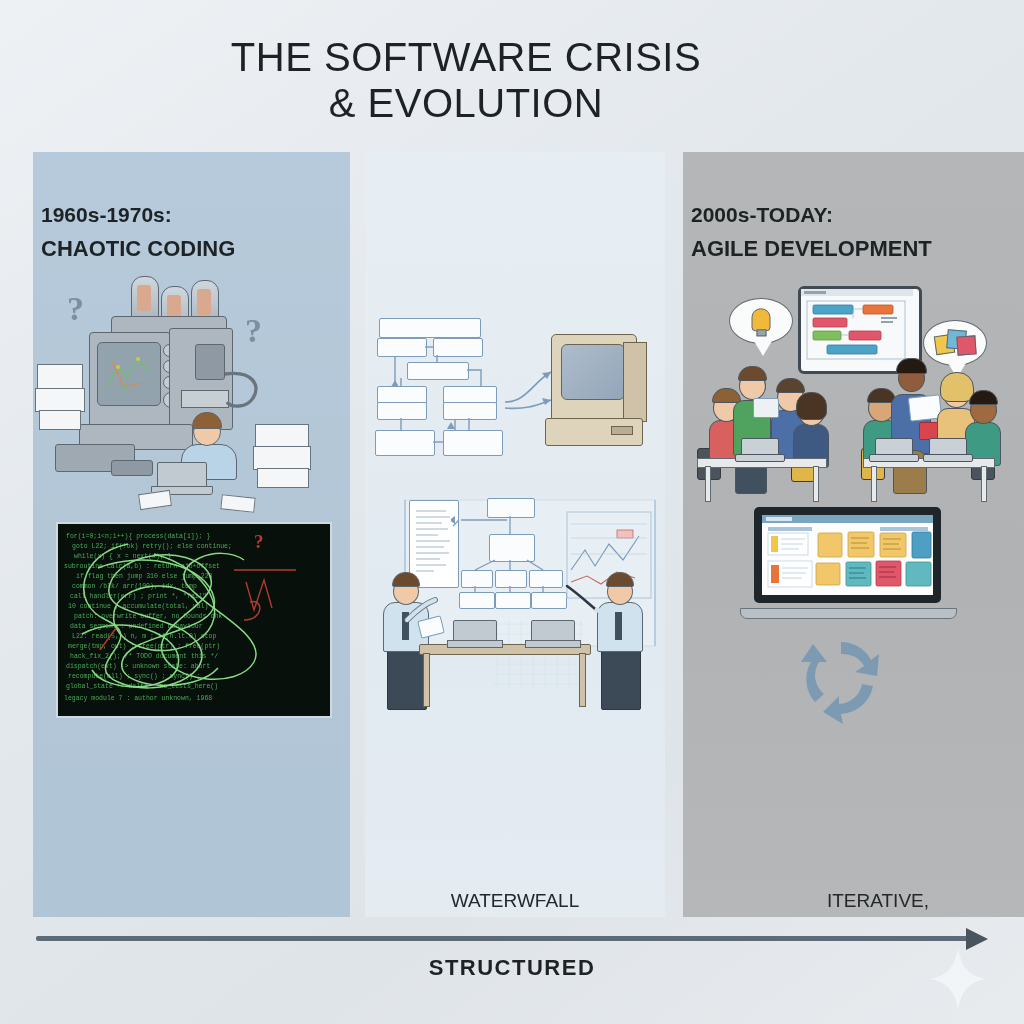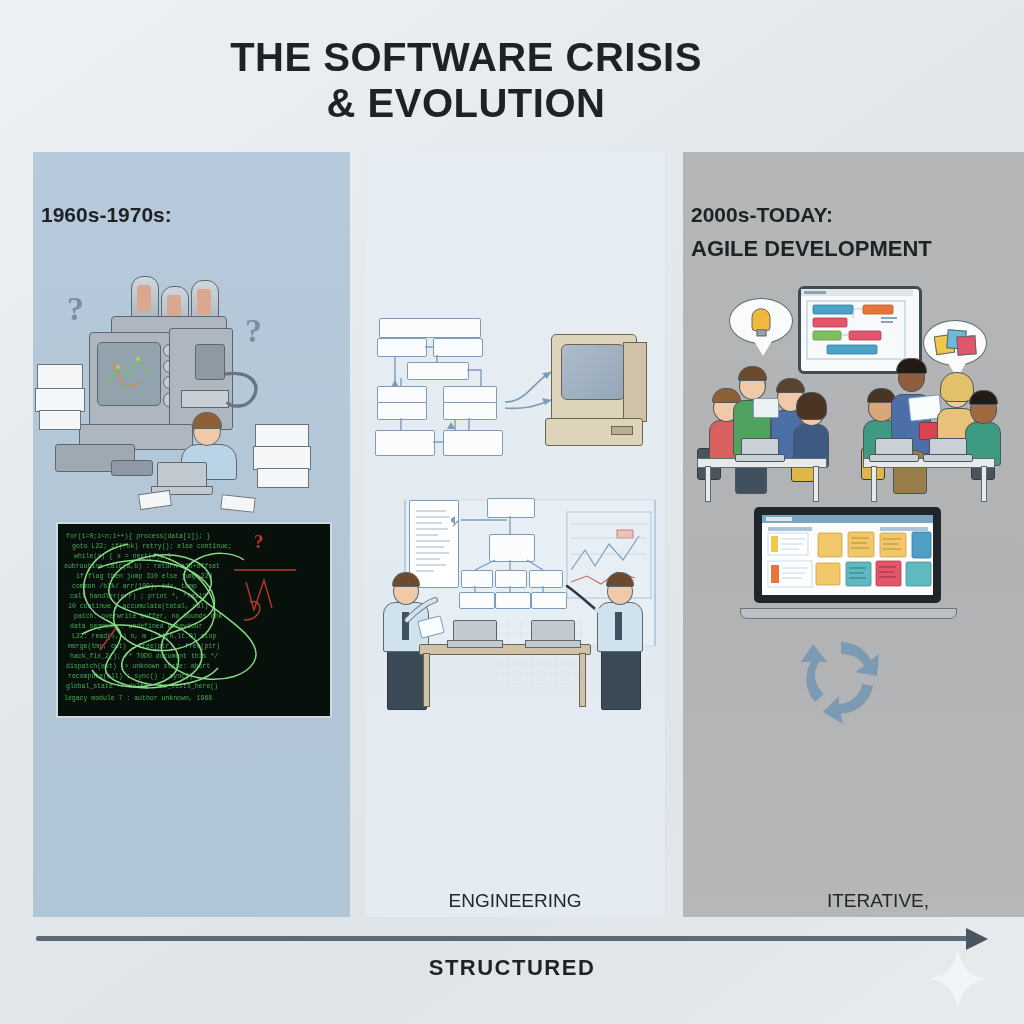--- a/index.html
+++ b/index.html
@@ -5,21 +5,21 @@
   html,body{margin:0;padding:0;}
   body{
     width:1024px;height:1024px;overflow:hidden;
     font-family:"Liberation Sans",sans-serif;
     background:linear-gradient(145deg,#eef1f4 0%,#e3e8ed 40%,#dfe4e9 70%,#e8ebee 100%);
     position:relative;
   }
   
   #title{
     position:absolute;left:0;top:34px;width:932px;text-align:center;
-    font-size:40px;font-weight:bold;letter-spacing:.5px;line-height:46px;
+    font-size:40px;font-weight:normal;letter-spacing:.5px;line-height:46px;
     color:#1d2224;
   }
   #title .l2{display:block;}
   
   .panel{position:absolute;top:152px;height:765px;overflow:hidden;}
   #panel1{left:33px;width:317px;background:linear-gradient(180deg,#b6cadb 0%,#b2c6d6 55%,#b0c5d6 100%);}
   #panel2{left:365px;width:300px;background:linear-gradient(180deg,#e7eef3 0%,#e2eaf1 60%,#e4ebf1 100%);}
   #panel3{left:683px;width:390px;background:linear-gradient(180deg,#b4b6b7 0%,#b0b2b3 55%,#b5b7b8 100%);}
   .p-head{
     position:absolute;left:0;width:100%;top:46px;text-align:left;
@@ -98,20 +98,21 @@
 
 <div id="title">
   <span class="l1">THE SOFTWARE CRISIS</span>
   <span class="l2">&amp; EVOLUTION</span>
 </div>
 
 <div class="panel" id="panel1">
 
   <div class="p-head">
     <span class="era">1960s-1970s:</span>
+    <span class="name">CHAOTIC CODING</span>
   </div>
 
   <div class="art" id="p1-scene">
     <span class="qmark" style="left:34px;top:18px;">?</span>
     <span class="qmark" style="left:212px;top:40px;">?</span>
 
     <div class="tube" style="left:98px;top:4px;">
         <i></i>
       </div>
     <div class="tube" style="left:128px;top:14px;">
@@ -326,21 +327,21 @@
     <div class="desk" style="left:54px;top:148px;width:170px;height:9px;border-radius:2px;"></div>
     <div class="desk" style="left:58px;top:157px;width:5px;height:52px;"></div>
     <div class="desk" style="left:214px;top:157px;width:5px;height:52px;"></div>
     <div class="laptop" style="left:88px;top:124px;width:42px;height:24px;border-radius:2px;"></div>
     <div class="laptop" style="left:82px;top:144px;width:54px;height:6px;"></div>
     <div class="laptop" style="left:166px;top:124px;width:42px;height:24px;border-radius:2px;"></div>
     <div class="laptop" style="left:160px;top:144px;width:54px;height:6px;"></div>
   </div>
 
   <div class="p-cap" id="cap2">
-    <span>ENGINEERING</span><br>
+    <span>WATERWFALL</span><br>
     <br>
     <br>
     
   </div>
 </div>
 
 <div class="panel" id="panel3">
 
   <div class="p-head">
     <span class="era">2000s-TODAY:</span>

